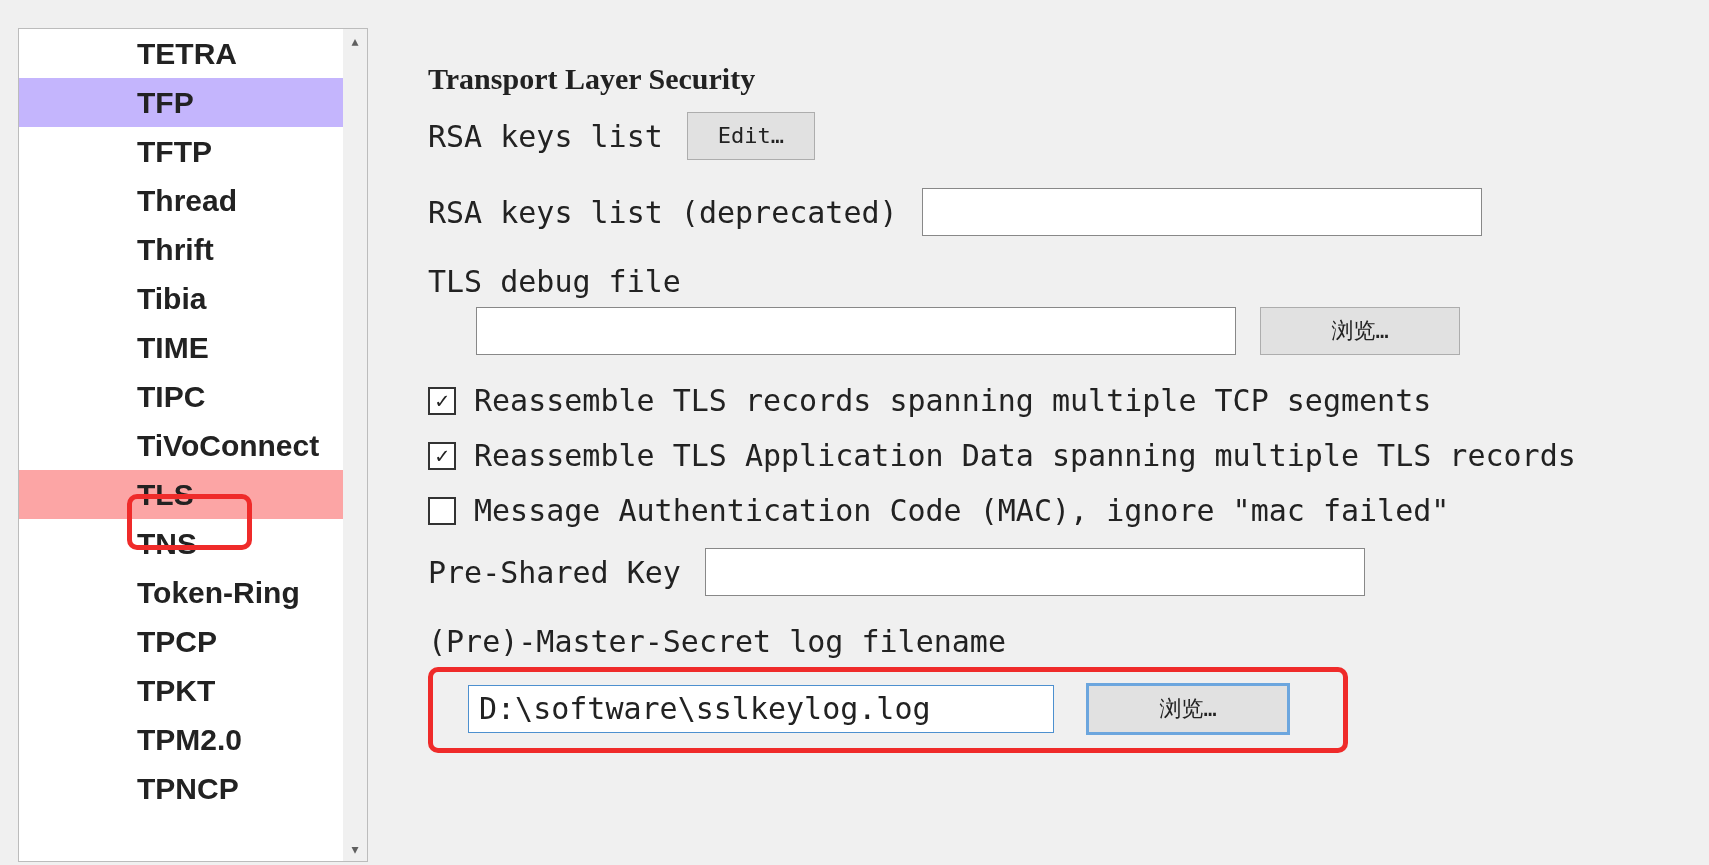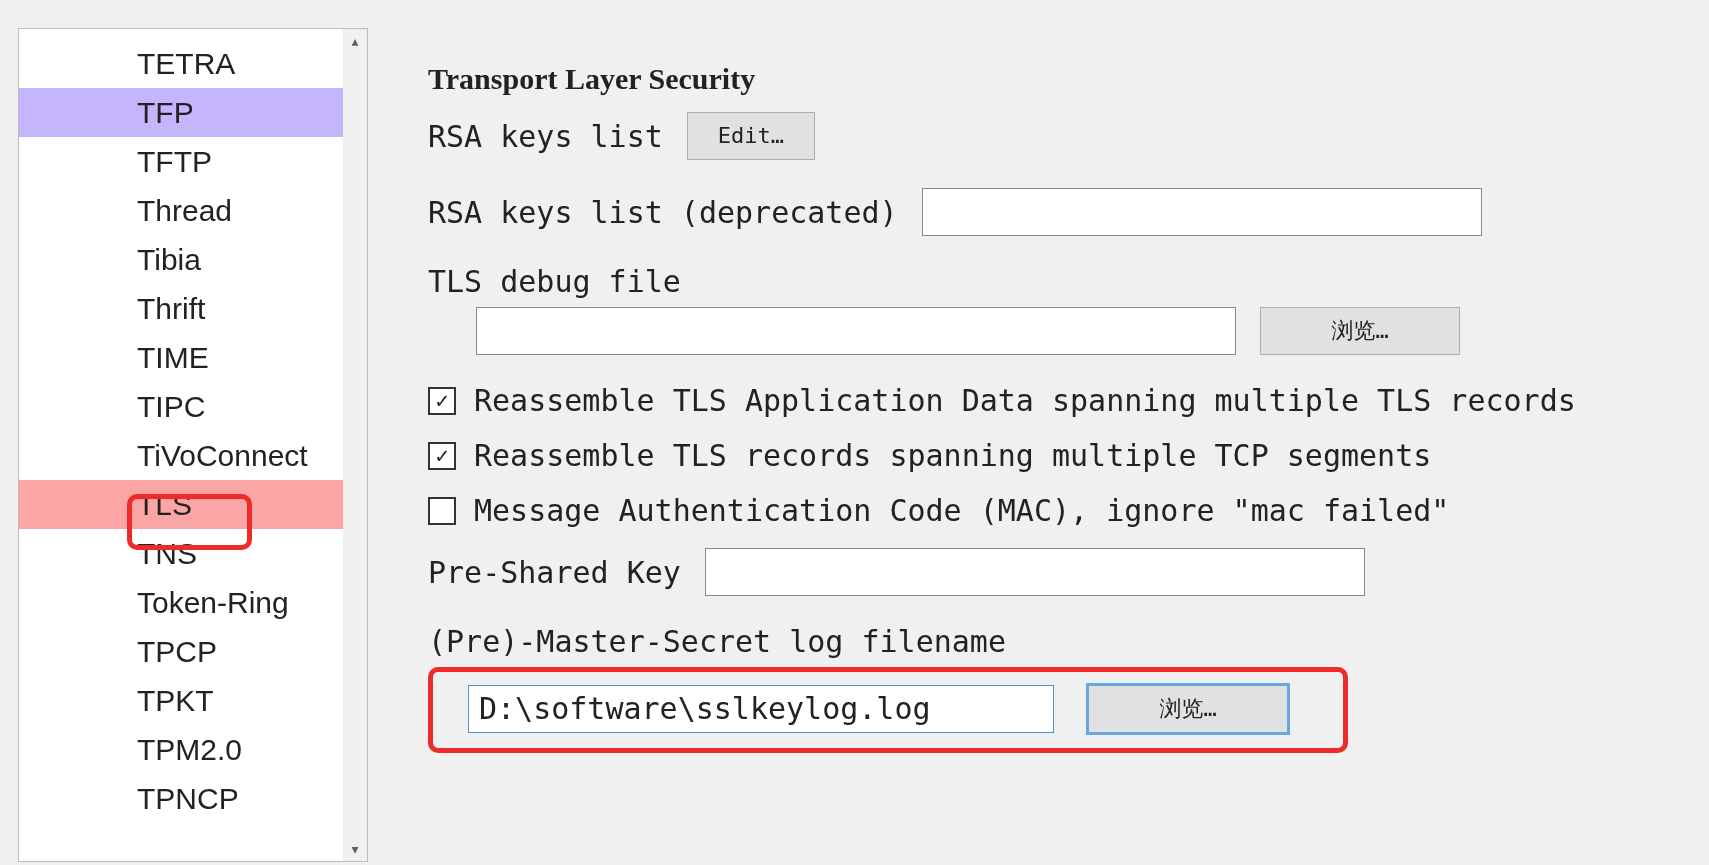--- a/index.html
+++ b/index.html
@@ -24,21 +24,21 @@
     width: 350px;
     background: #fff;
     border: 1px solid #bcbcbc;
     height: 834px;
     display: flex;
     overflow: hidden;
   }
   .sidebar-list {
     flex: 1;
     overflow: hidden;
-    padding-top: 10px;
+    font-weight: bold;
   }
   .sidebar-item {
     height: 49px;
     line-height: 49px;
     padding-left: 118px;
     white-space: nowrap;
     overflow: hidden;
     font-size: 30px;
     cursor: default;
     position: relative;
@@ -161,22 +161,22 @@
 <body>
 
 <div class="app">
 
   <div class="sidebar-wrap" style="position:relative">
     <div class="sidebar-list" id="sidebar-list">
         <div class="sidebar-item"><span class="item-label">TETRA</span></div>
         <div class="sidebar-item hover"><span class="item-label">TFP</span></div>
         <div class="sidebar-item"><span class="item-label">TFTP</span></div>
         <div class="sidebar-item"><span class="item-label">Thread</span></div>
+        <div class="sidebar-item"><span class="item-label">Thrift</span></div>
         <div class="sidebar-item"><span class="item-label">Tibia</span></div>
-        <div class="sidebar-item"><span class="item-label">Thrift</span></div>
         <div class="sidebar-item"><span class="item-label">TIME</span></div>
         <div class="sidebar-item"><span class="item-label">TIPC</span></div>
         <div class="sidebar-item"><span class="item-label">TiVoConnect</span></div>
         <div class="sidebar-item selected"><span class="item-label">TLS</span></div>
         <div class="sidebar-item"><span class="item-label">TNS</span></div>
         <div class="sidebar-item"><span class="item-label">Token-Ring</span></div>
         <div class="sidebar-item"><span class="item-label">TPCP</span></div>
         <div class="sidebar-item"><span class="item-label">TPKT</span></div>
         <div class="sidebar-item"><span class="item-label">TPM2.0</span></div>
         <div class="sidebar-item"><span class="item-label">TPNCP</span></div>
@@ -203,27 +203,27 @@
     </div>
 
     <div class="row label-only">
       <span class="label">TLS debug file</span>
     </div>
     <div class="row indent-debug">
       <div class="text-input wide-700"></div>
       <div class="btn" style="width:200px">浏览…</div>
     </div>
 
+    <div class="checkbox-row" style="margin-top:16px">
+      <span id="chk1" class="chk checked"></span>
+      <span class="label">Reassemble TLS records spanning multiple TCP segments</span>
+    </div>
     <div class="checkbox-row">
       <span id="chk2" class="chk checked"></span>
       <span class="label">Reassemble TLS Application Data spanning multiple TLS records</span>
-    </div>
-    <div class="checkbox-row" style="margin-top:16px">
-      <span id="chk1" class="chk checked"></span>
-      <span class="label">Reassemble TLS records spanning multiple TCP segments</span>
     </div>
     <div class="checkbox-row">
       <span id="chk3" class="chk"></span>
       <span class="label">Message Authentication Code (MAC), ignore "mac failed"</span>
     </div>
 
     <div class="row" style="margin-top:18px">
       <span class="label">Pre-Shared Key</span>
       <div class="text-input wide-640"></div>
     </div>

